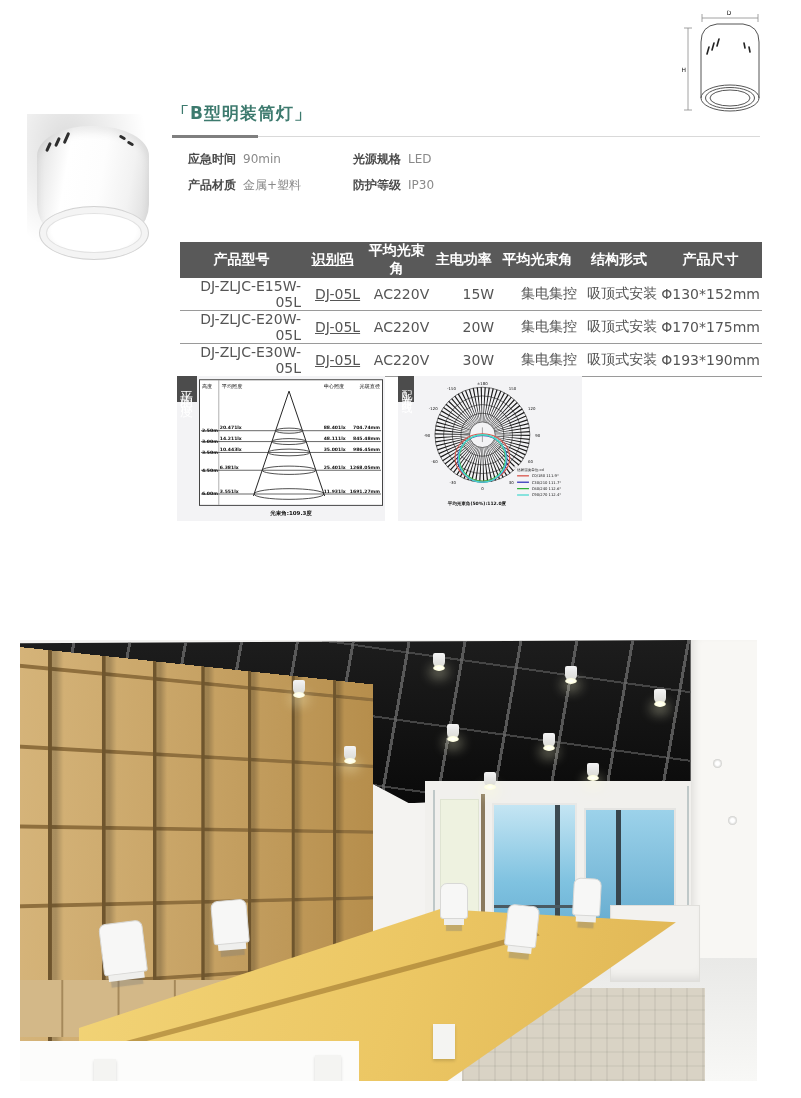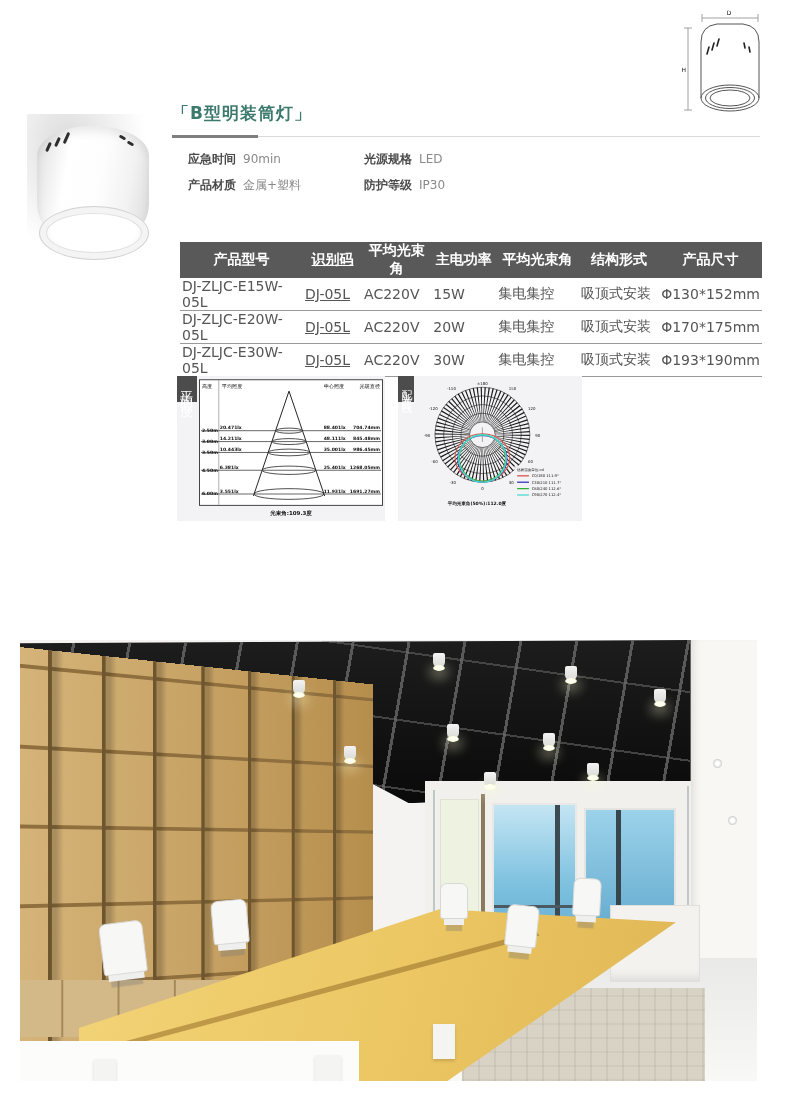--- a/index.html
+++ b/index.html
@@ -23,26 +23,26 @@
 
   
   .title{position:absolute;left:172px;top:102px;font-size:17px;font-weight:bold;color:#3D7A6E;letter-spacing:1px;}
   .rule{position:absolute;left:172px;top:136px;width:588px;border-top:1px solid #d9d9d9;}
   .rule .seg{position:absolute;left:0;top:-2px;width:86px;height:3px;background:#7f7f7f;}
   .specs{position:absolute;left:172px;top:146px;width:588px;font-size:12px;}
   .specs .row{position:relative;height:26px;line-height:26px;}
   .spec{position:absolute;white-space:nowrap;}
   .spec .lab{font-weight:bold;color:#4a4a4a;margin-right:7px;}
   .spec .val{color:#8a8a8a;}
-  .c1{left:0;margin-left:16px;} .c2{left:192px;} .c3{right:0;}
+  .c1{left:0;margin-left:16px;} .c2{left:181px;} .c3{right:0;}
 
   
   .spec-table{position:absolute;left:180px;top:242px;width:582px;border-collapse:collapse;font-size:14px;}
   .spec-table th{background:#595959;color:#fff;font-weight:bold;height:26px;padding:0 2px;}
-  .spec-table td{color:#555;height:27px;text-align:left;border-bottom:1px solid #9a9a9a;padding:0 2px;}
+  .spec-table td{color:#555;height:27px;text-align:right;border-bottom:1px solid #9a9a9a;padding:0 2px;}
   .spec-table th:nth-child(1),.spec-table td:nth-child(1){width:22%;}
   .spec-table th:nth-child(2),.spec-table td:nth-child(2){width:10.5%;text-decoration:underline;}
   .spec-table th:nth-child(3),.spec-table td:nth-child(3){width:12%;}
   .spec-table th:nth-child(4),.spec-table td:nth-child(4){width:11.5%;}
   .spec-table th:nth-child(5),.spec-table td:nth-child(5){width:15%;}
   .spec-table th:nth-child(6),.spec-table td:nth-child(6){width:14.5%;}
   .spec-table th:nth-child(7),.spec-table td:nth-child(7){width:14.5%;}
 
   
   .panel{position:absolute;background:#f3f3f5;}

